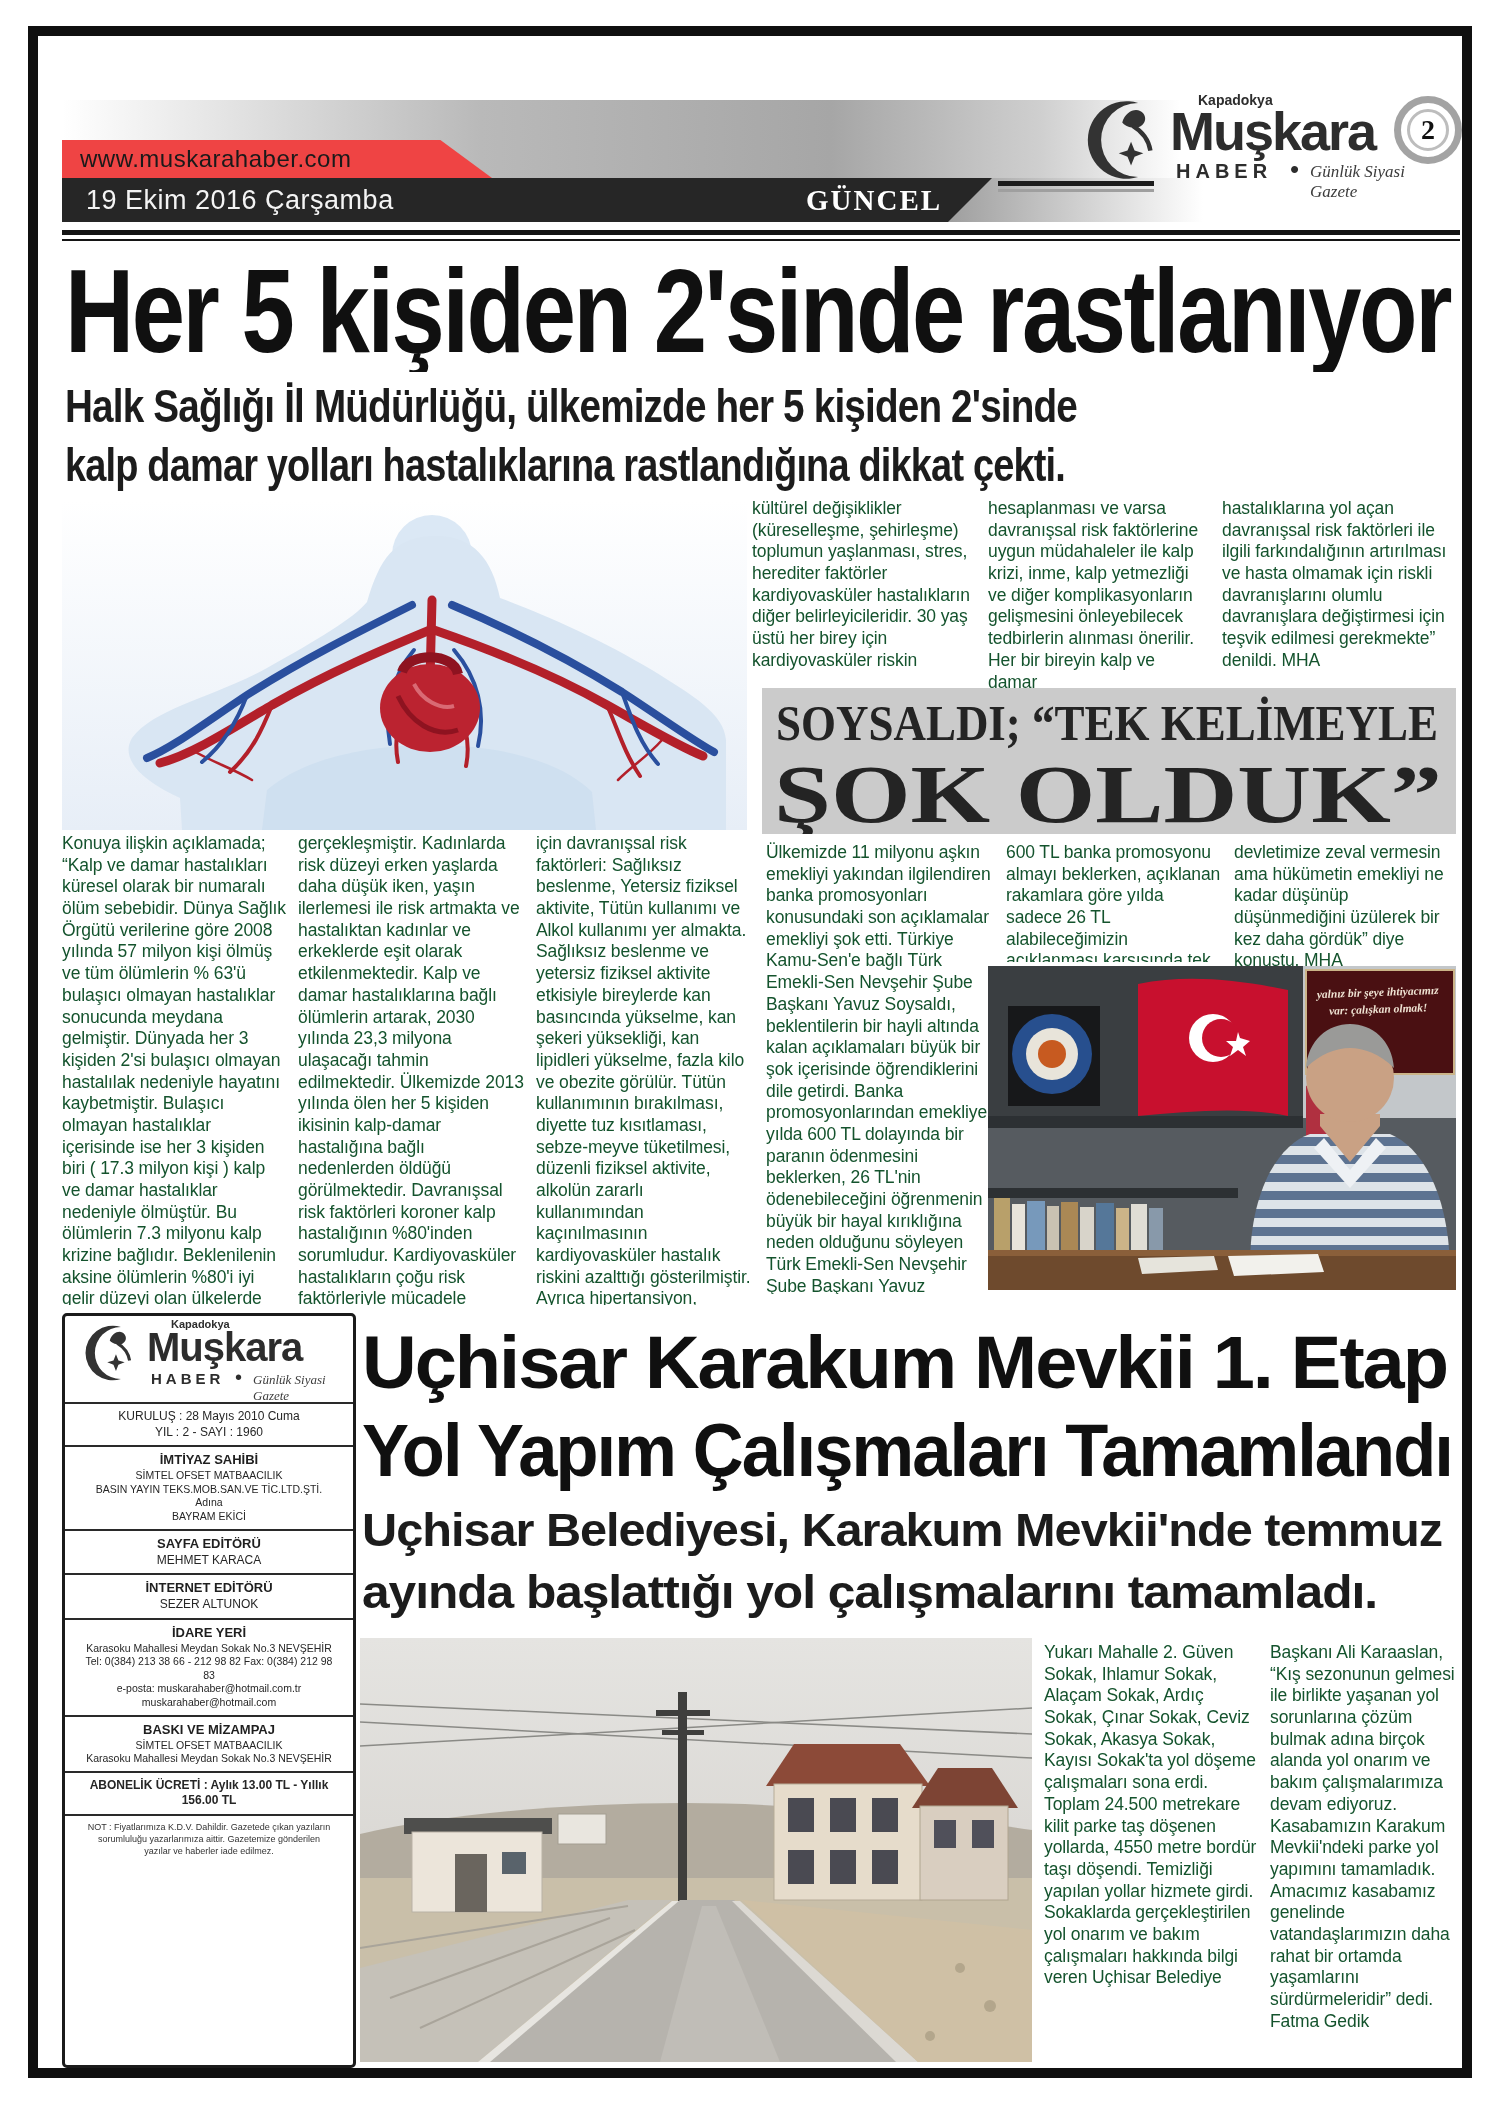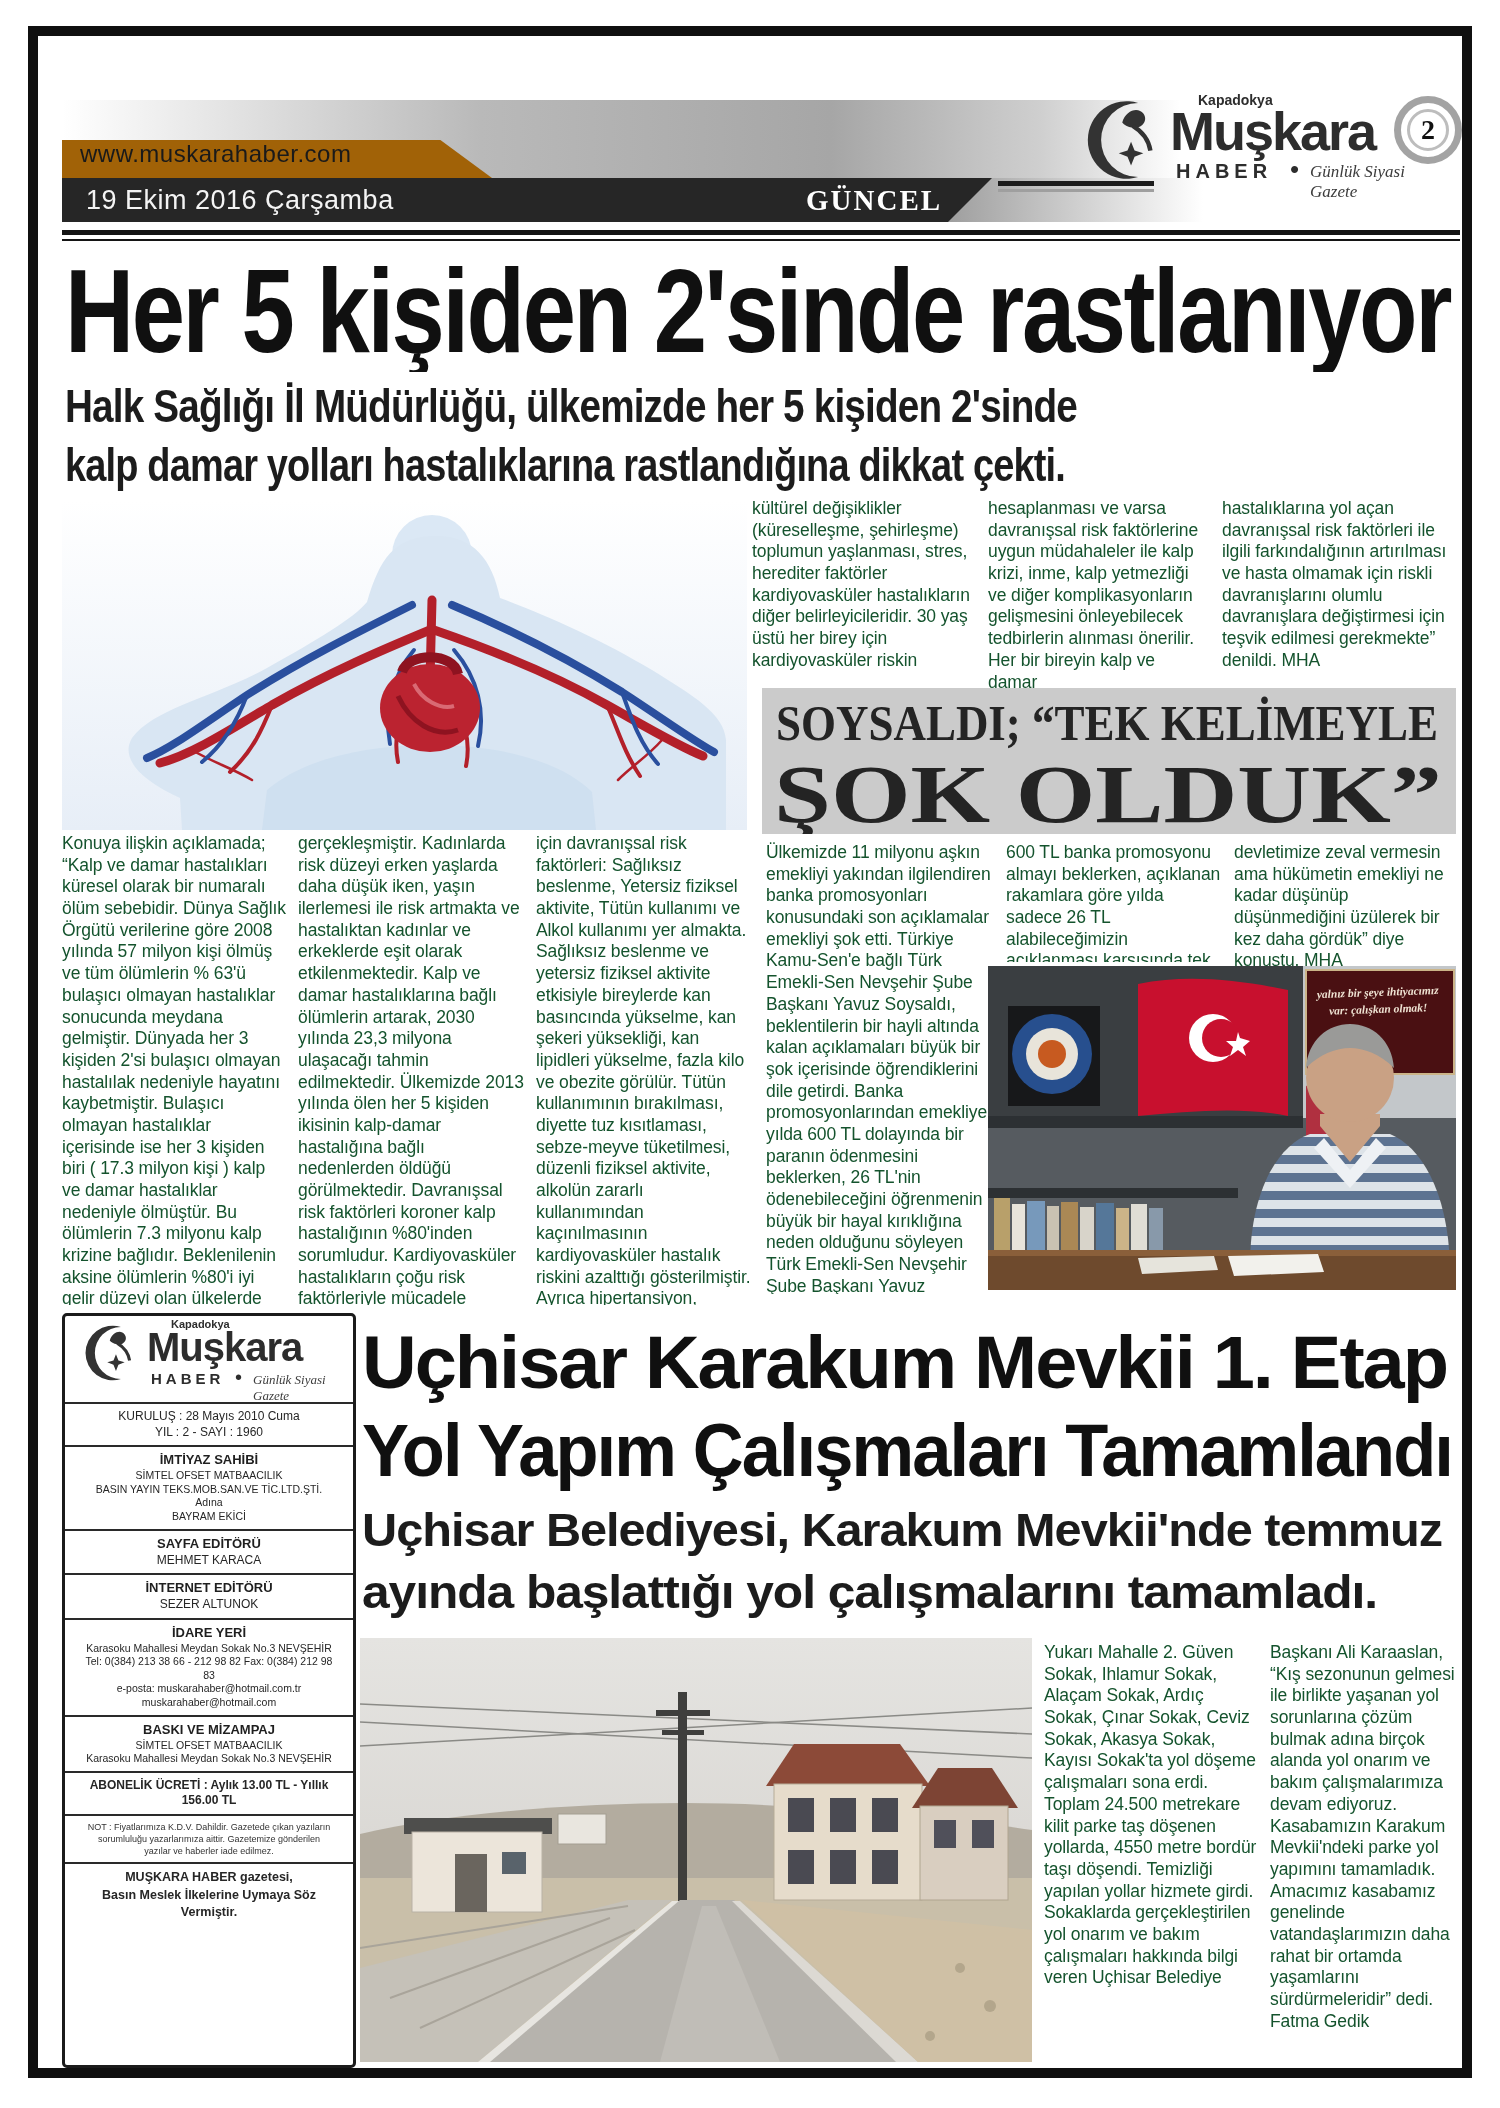--- a/index.html
+++ b/index.html
@@ -4,22 +4,22 @@
 <style>
   html,body{margin:0;padding:0;}
   body{width:1500px;height:2108px;position:relative;background:#ffffff;overflow:hidden;
        font-family:"Liberation Sans","DejaVu Sans",sans-serif;color:#2e2e2e;}
   .abs{position:absolute;}
   .frame{left:28px;top:26px;width:1424px;height:2032px;border:10px solid #101010;background:#fff;}
 
   
   .grad-band{left:62px;top:100px;width:1398px;height:78px;
      background:linear-gradient(to right,#ffffff 0%,#b9b9b9 30%,#a6a6a6 55%,#cfcfcf 70%,#ffffff 80%);}
-  .url-strip{left:62px;top:140px;width:430px;height:38px;background:#a16207;
-     clip-path:polygon(0 0,88% 0,100% 100%,0 100%);display:flex;}
+  .url-strip{left:62px;top:140px;width:430px;height:38px;background:#ef4444;
+     clip-path:polygon(0 0,88% 0,100% 100%,0 100%);display:flex;align-items:center;}
   .url-strip span{font-size:24px;color:#1a1a1a;letter-spacing:.5px;padding-left:18px;}
   .date-bar{left:62px;top:178px;width:932px;height:44px;background:#262626;
      clip-path:polygon(0 0,100% 0,95.5% 100%,0 100%);}
   .date-txt{left:86px;top:178px;height:44px;line-height:44px;color:#f4f4f4;font-size:27px;letter-spacing:.5px;}
   .wedge{left:948px;top:178px;width:300px;height:44px;
      background:linear-gradient(to right,#9e9e9e,#ffffff 85%);
      clip-path:polygon(44px 0,100% 0,100% 100%,0 100%);}
   .guncel{left:806px;top:178px;height:44px;line-height:44px;color:#ffffff;
      font-family:"Liberation Serif","DejaVu Serif",serif;font-weight:bold;font-size:29px;letter-spacing:2px;z-index:3;}
   .stripe-b{left:998px;top:181px;width:156px;height:5px;background:#1c1c1c;z-index:2;}
@@ -266,24 +266,20 @@
     <div class="mh-title">BASKI VE MİZAMPAJ</div>
     <div class="mh-body mh-small">SİMTEL OFSET MATBAACILIK
 Karasoku Mahallesi Meydan Sokak No.3 NEVŞEHİR</div>
   </div>
   <div class="mh-row">
     <div class="mh-body mh-sub">ABONELİK ÜCRETİ : Aylık 13.00 TL - Yıllık 156.00 TL</div>
   </div>
   <div class="mh-row">
     <div class="mh-body mh-note">NOT : Fiyatlarımıza K.D.V. Dahildir. Gazetede çıkan yazıların sorumluluğu yazarlarımıza aittir. Gazetemize gönderilen yazılar ve haberler iade edilmez.</div>
   </div>
-  <div class="mh-row">
-    <div class="mh-body mh-pledge">MUŞKARA HABER gazetesi,
-Basın Meslek İlkelerine Uymaya Söz Vermiştir.</div>
-  </div>
 </div>
 
 <svg class="abs" style="left:360px;top:1316px;" width="1100" height="180">
   <text x="2" y="72" font-size="74" font-weight="bold" letter-spacing="-2" fill="#101010" textLength="1085" lengthAdjust="spacingAndGlyphs">Uçhisar Karakum Mevkii 1. Etap</text>
   <text x="2" y="160" font-size="74" font-weight="bold" letter-spacing="-2" fill="#101010" textLength="1090" lengthAdjust="spacingAndGlyphs">Yol Yapım Çalışmaları Tamamlandı</text>
 </svg>
 <svg class="abs" style="left:360px;top:1500px;" width="1100" height="122">
   <text x="2" y="46" font-size="47" font-weight="bold" letter-spacing="-1" fill="#1c1c1c" textLength="1080" lengthAdjust="spacingAndGlyphs">Uçhisar Belediyesi, Karakum Mevkii'nde temmuz</text>
   <text x="2" y="108" font-size="47" font-weight="bold" letter-spacing="-1" fill="#1c1c1c" textLength="1015" lengthAdjust="spacingAndGlyphs">ayında başlattığı yol çalışmalarını tamamladı.</text>
 </svg>

